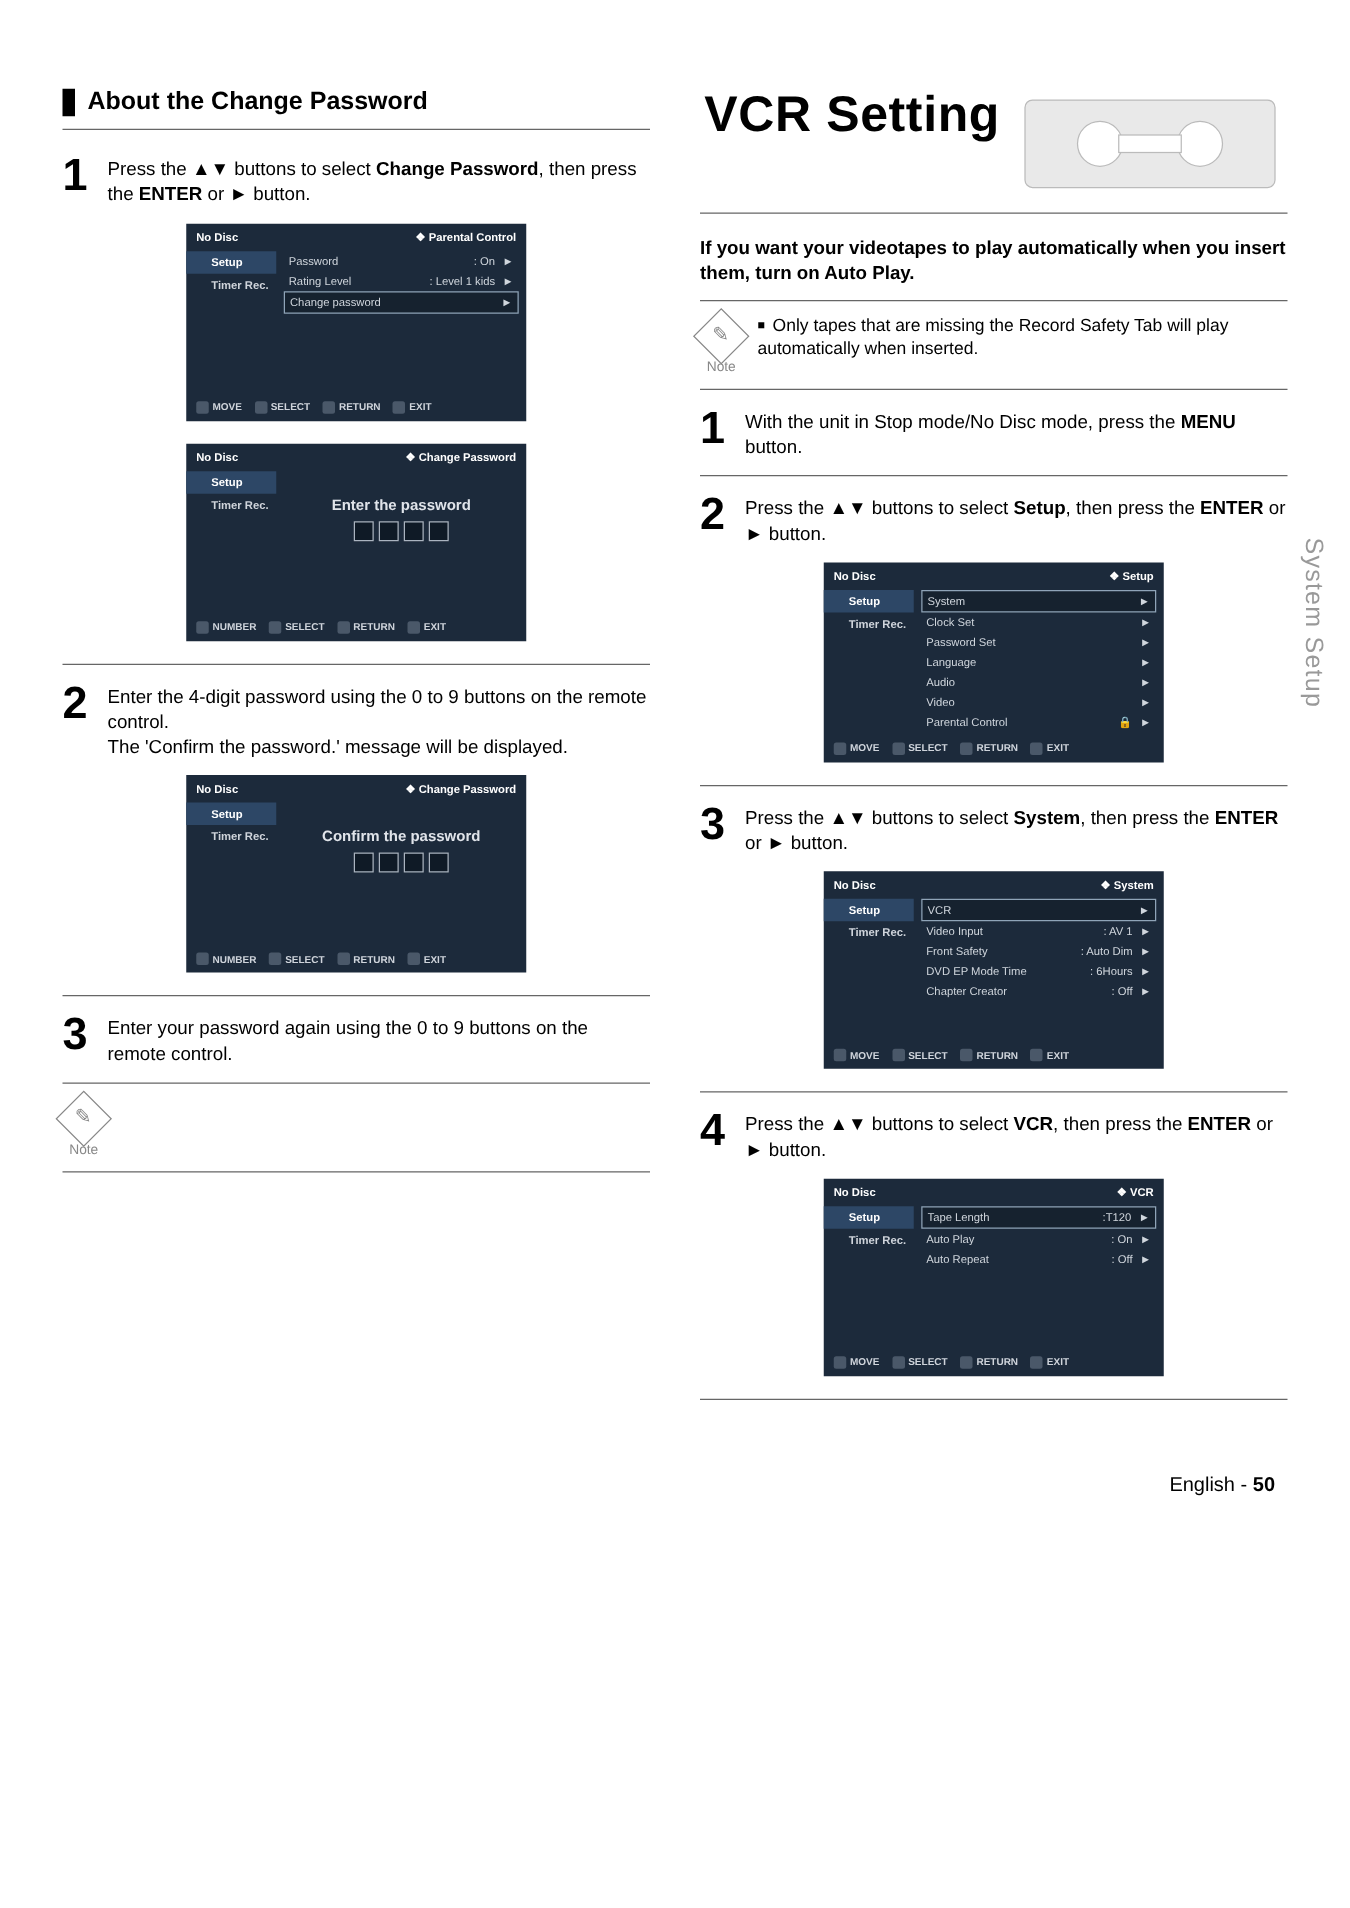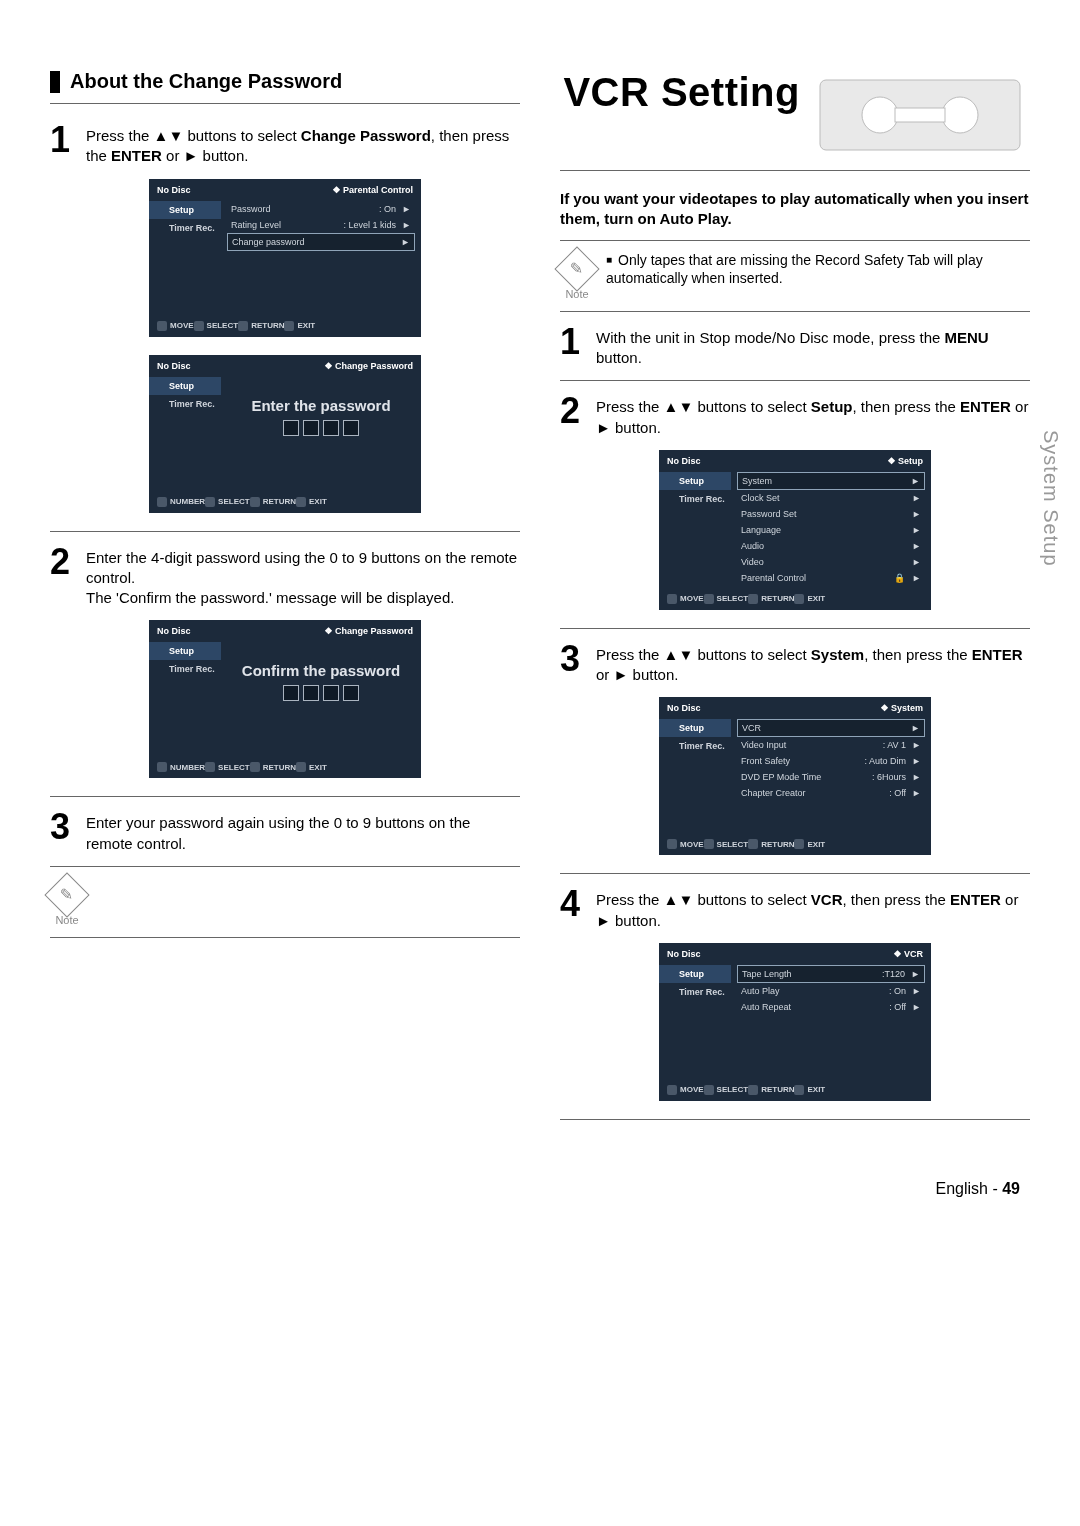--- a/index.html
+++ b/index.html
@@ -167,35 +167,36 @@
   .osd .row .lab { flex:1; white-space:nowrap; overflow:hidden; text-overflow:ellipsis;}
   .osd .row .val { white-space:nowrap; color:#d0d6dd;}
   .osd .row .arr { font-size:9px; }
   .osd .row.sel {
     border:1px solid #8fa4b8;
     background:#16222f;
   }
   .osd .center-msg {
     text-align:center;
     font-weight:bold;
-    font-size:15px;
+    font-size:12px;
     padding: 20px 0 6px 0;
     color:#e0e4ea;
   }
   .osd .pw-boxes {
     display:flex;
     justify-content:center;
     gap:4px;
     padding-bottom:24px;
   }
   .osd .pw-boxes span {
     width:14px;height:14px;border:1px solid #aab4c0;background:#0f1a26;
   }
   .osd .hints {
     display:flex;
+    gap:10px;
     padding:4px 6px 6px 8px;
     font-size:8px;
     font-weight:bold;
     color:#cfd4db;
     align-items:center;
   }
   .osd .hints .h { display:flex; align-items:center; gap:3px; }
   .osd .hints .ic {
     width:10px;height:10px;background:#4a5869;border-radius:2px;display:inline-block;
   }
@@ -554,14 +555,14 @@
         </div>
       </div>
     <div class="thin-rule tight"></div>
 
   </div>
 
   <div class="side-tab">System Setup</div>
 </div>
 
 <div class="footer">
-  <span>English</span><span> - </span><b>49</b>
+  <span>English</span><span> - </span><b>50</b>
 </div>
 
 </body></html>

